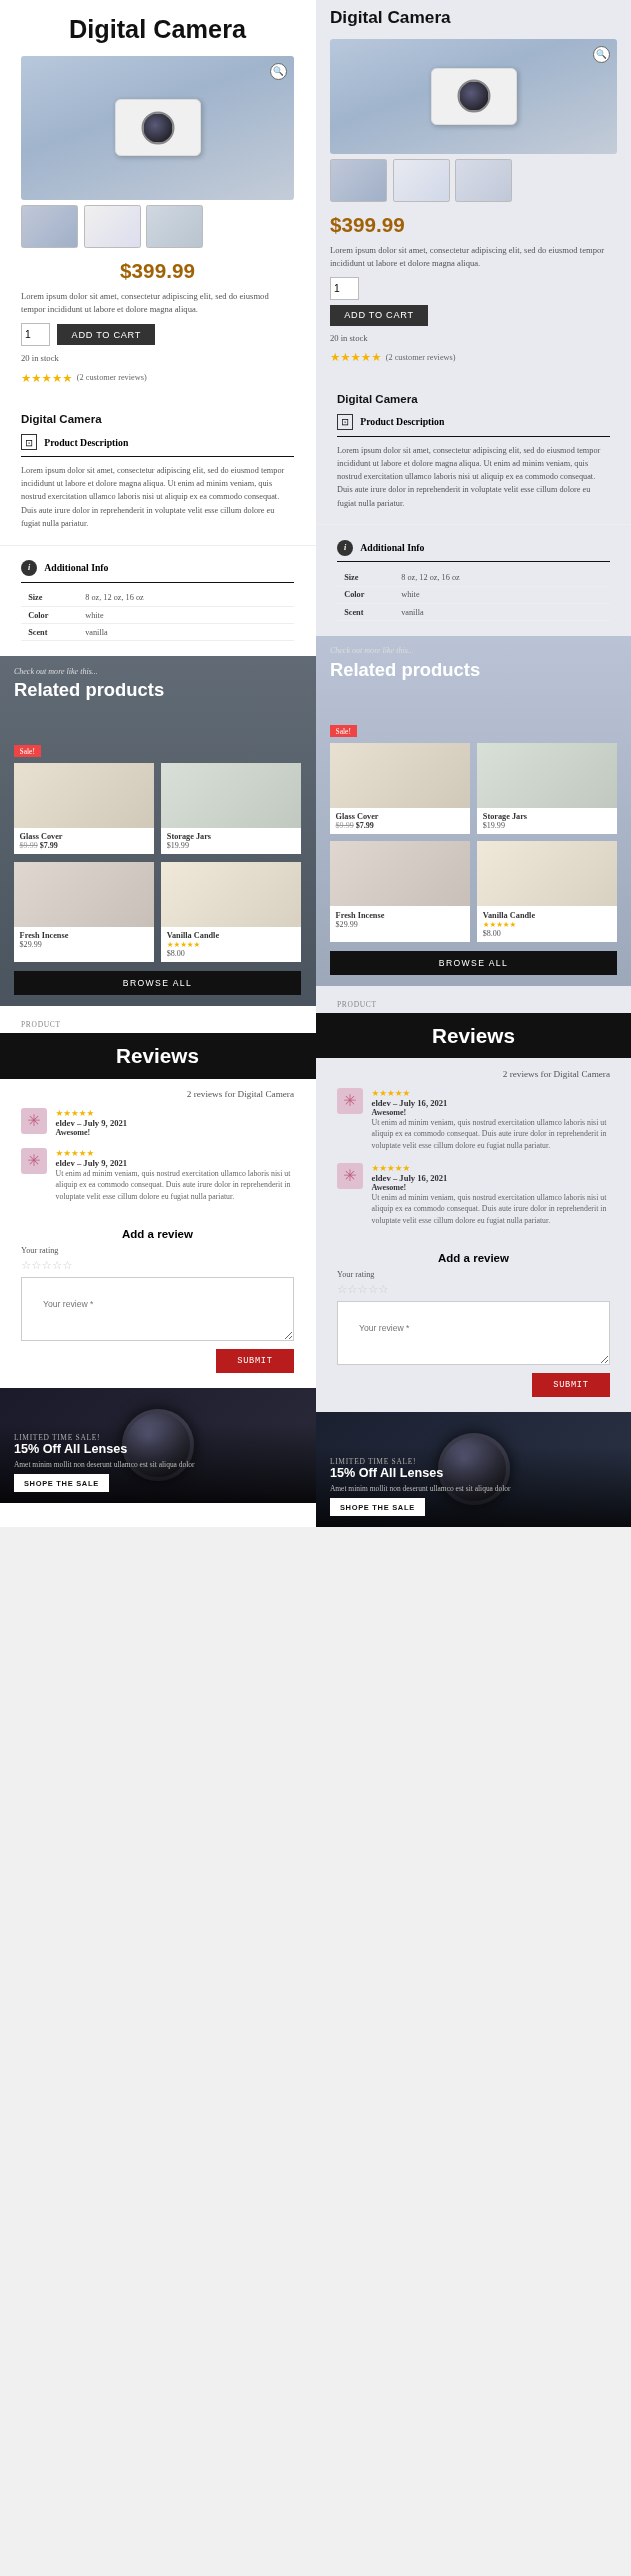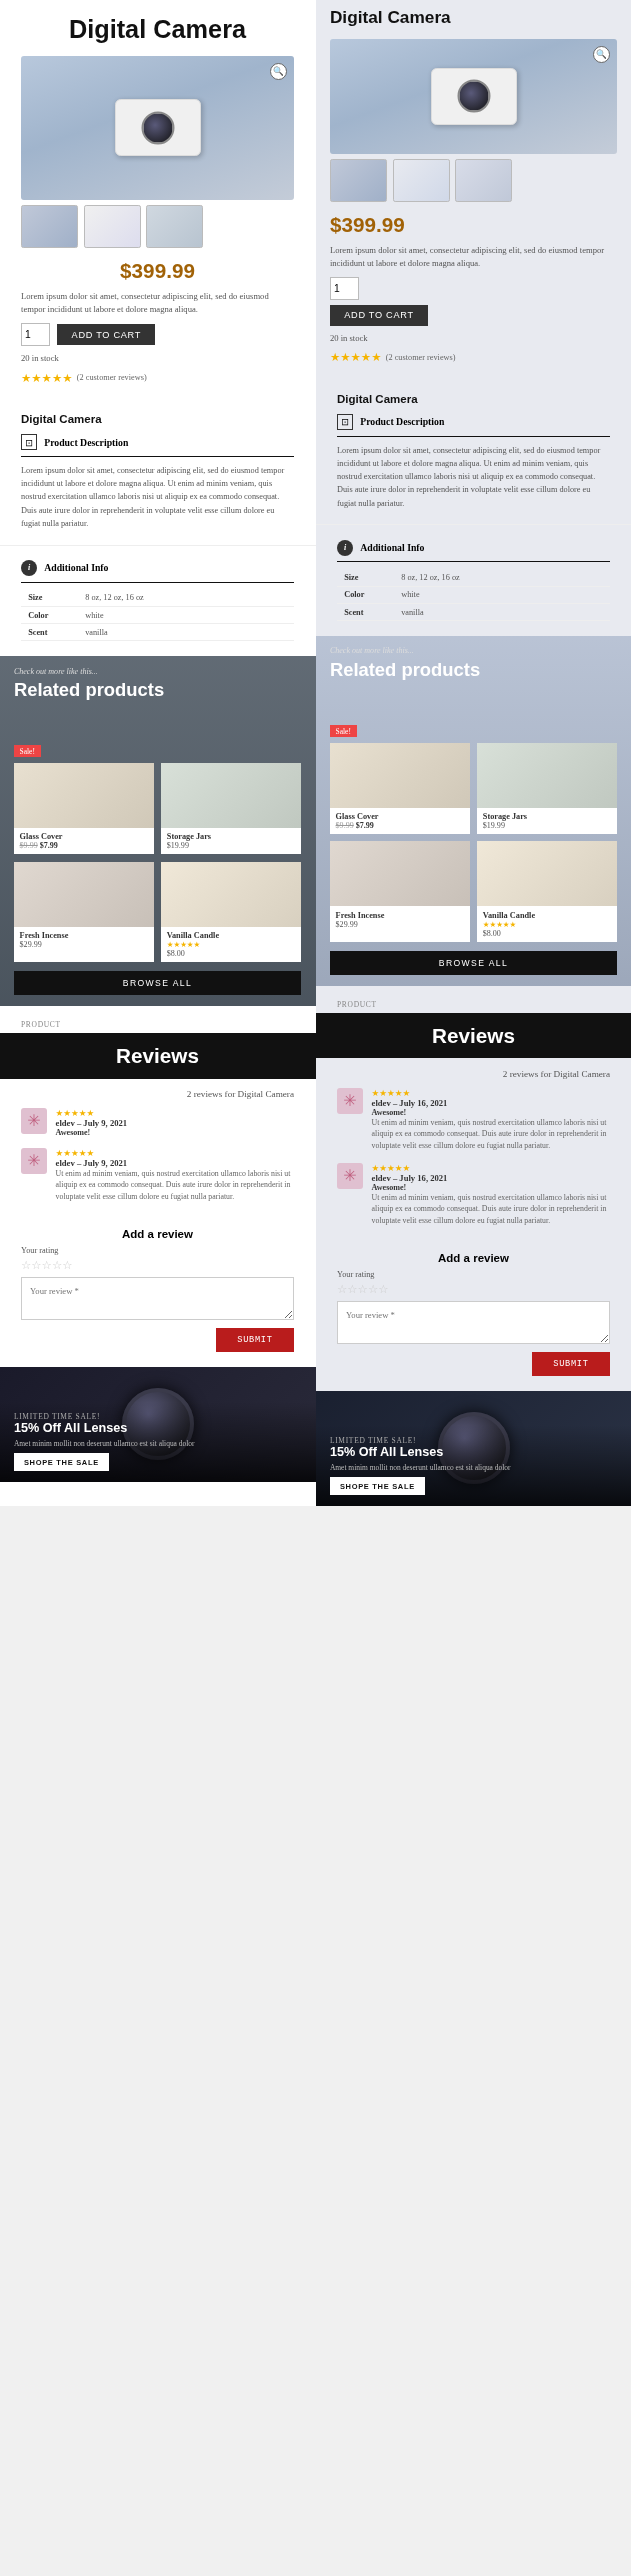--- a/index.html
+++ b/index.html
@@ -72,21 +72,21 @@
     .reviewer-name { font-size: 0.75rem; font-weight: 700; color: #333; }
     .reviewer-stars { color: #f5b400; font-size: 0.75rem; }
     .reviewer-label { font-size: 0.7rem; font-weight: 700; color: #333; }
     .reviewer-text { font-size: 0.68rem; color: #666; line-height: 1.5; }
 
     
     .add-review { padding: 0 21.5px 14.4px; }
     .add-review-title { font-size: 1rem; font-weight: 700; font-family: Arial, sans-serif; margin-bottom: 5.7px; text-align: center; }
     .rating-label { font-size: 0.72rem; color: #555; margin-bottom: 2.9px; }
     .rating-stars-empty { color: #ccc; font-size: 1rem; margin-bottom: 5.7px; }
-    .review-textarea { width: 100%; border: 0.7px solid #ccc; padding: 8px; font-size: 0.75rem; min-height: 43px; font-family: Liberation Serif, serif; color: #999; resize: vertical; }
+    .review-textarea { width: 100%; border: 0.7px solid #ccc; padding: 21px; font-size: 0.75rem; min-height: 43px; font-family: Liberation Sans, sans-serif; color: #999; resize: vertical; }
     .submit-btn { background: #b91c1c; color: #fff; border: none; padding: 7.2px 21.5px; font-size: 0.75rem; letter-spacing: 0.7px; text-transform: uppercase; cursor: pointer; margin-top: 5.7px; float: right; font-family: Liberation Mono, monospace; }
 
     
     .sale-banner { position: relative; overflow: hidden; height: 115px; }
     .sale-banner-bg { width: 100%; height: 100%; background: linear-gradient(135deg, #1a1a2e 0%, #2a3040 100%); }
     .sale-banner-content { position: absolute; bottom: 0; left: 0; right: 0; padding: 10.8px 14.4px; background: linear-gradient(to top, rgba(0,0,0,0.8), transparent); color: #fff; }
     .sale-tag { font-size: 0.65rem; color: #aaa; text-transform: uppercase; letter-spacing: 0.7px; }
     .sale-headline { font-size: 1.1rem; font-weight: 900; font-family: Arial, sans-serif; line-height: 1.2; }
     .sale-sub { font-size: 0.65rem; color: #bbb; margin: 2.2px 0 5.7px; }
     .shop-sale-btn { background: #fff; color: #111; border: none; padding: 4.3px 10px; font-size: 0.65rem; letter-spacing: 0.7px; text-transform: uppercase; cursor: pointer; font-family: Arial, sans-serif; font-weight: 700; }

